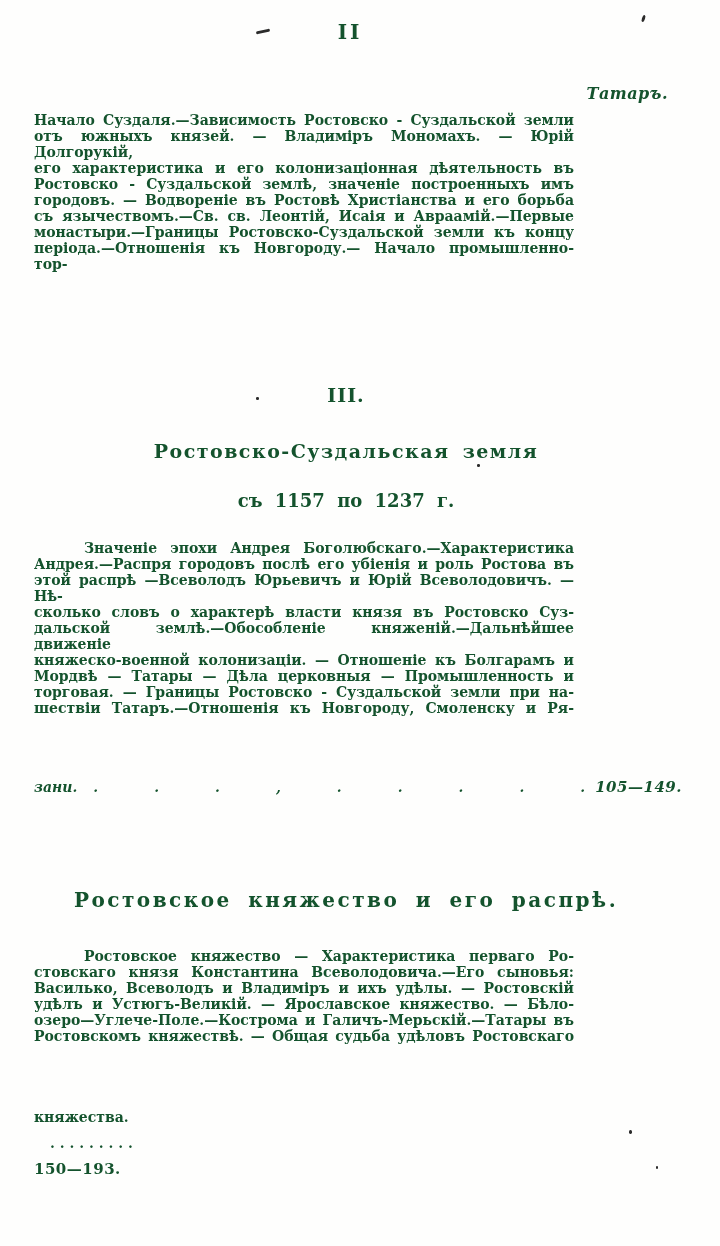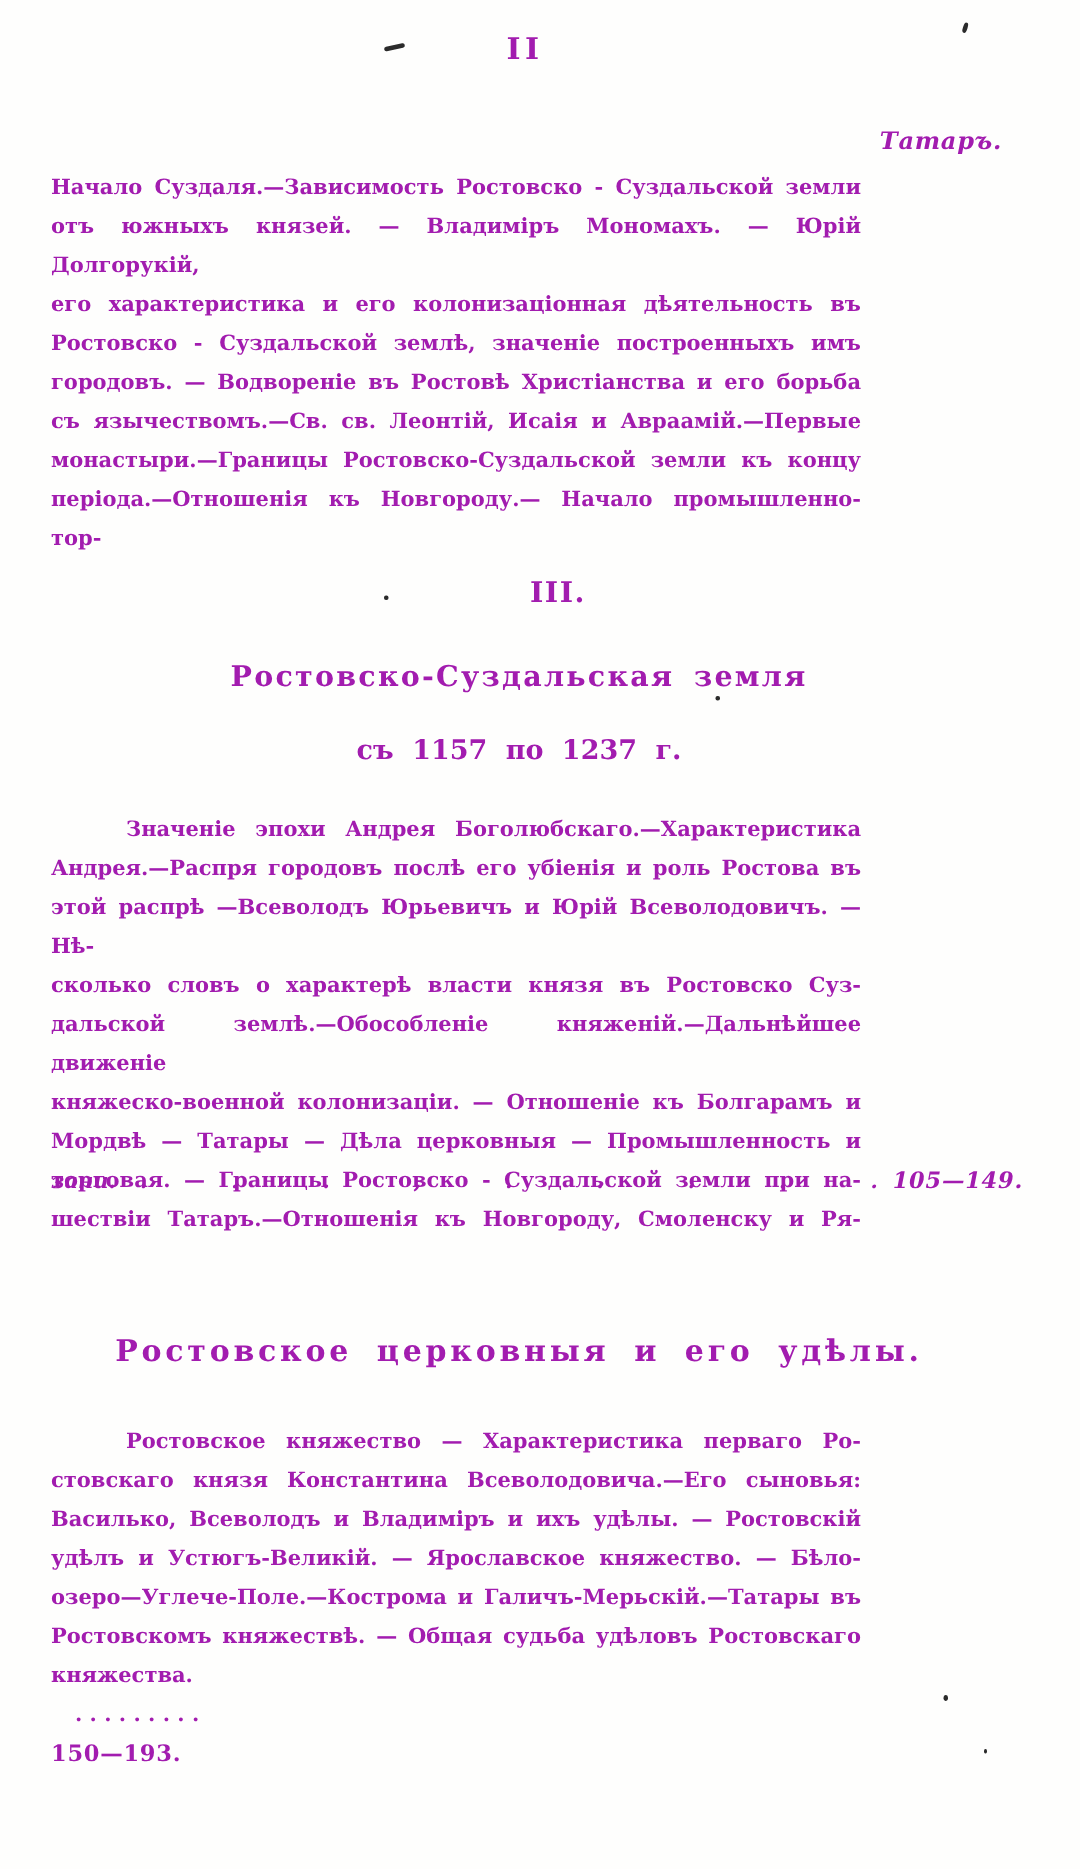--- a/index.html
+++ b/index.html
@@ -5,21 +5,21 @@
   html, body {
     margin: 0;
     padding: 0;
     background: #ffffff;
   }
   .page {
     position: relative;
     width: 720px;
     height: 1246px;
     background: #fefefd;
-    color: #a21caf;
+    color: #14532d;
     font-family: "DejaVu Serif", serif;
     font-weight: 700;
     overflow: hidden;
   }
   
   .folio {
     position: absolute;
     top: 20px;
     left: 0;
     width: 700px;
@@ -35,21 +35,21 @@
     font-size: 16px;
     font-style: italic;
     letter-spacing: 0.5px;
   }
   
   .summary {
     position: absolute;
     left: 34px;
     width: 540px;
     font-size: 14px;
-    line-height: 26px;
+    line-height: 16px;
     white-space: pre-line;
     text-align: justify;
     text-align-last: justify;
     word-spacing: 1px;
   }
   .indent { text-indent: 50px; }
   .p1 { top: 112px; }
   .p2 { top: 540px; }
   .p3 { top: 948px; }
   
@@ -80,21 +80,21 @@
     letter-spacing: 0.5px;
   }
   
   .sec-numeral, .sec-title, .sec-dateline {
     position: absolute;
     left: 0;
     width: 692px;
     text-align: center;
   }
   .sec-numeral { font-size: 19px; letter-spacing: 1px; }
-  .n3 { top: 384px; padding-left: 26px; }
+  .n3 { top: 384px; }
   .n4 { top: 840px; }
   .t3 { top: 440px; font-size: 19px; letter-spacing: 1.5px; word-spacing: 5px; }
   .t4 { top: 888px; font-size: 20px; letter-spacing: 2.5px; word-spacing: 7px; }
   .d3 { top: 490px; font-size: 18px; word-spacing: 6px; }
   
   .artifact {
     position: absolute;
     background: #2b2b2b;
     border-radius: 45%;
   }
@@ -142,21 +142,21 @@
 княжеско-военной колонизаціи. — Отношеніе къ Болгарамъ и
 Мордвѣ — Татары — Дѣла церковныя — Промышленность и
 торговая. — Границы Ростовско - Суздальской земли при на-
 шествіи Татаръ.—Отношенія къ Новгороду, Смоленску и Ря-</div>
   <div class="lastline ll2">
     <span class="ll-text">зани.</span>
     <span class="dots">. . . , . . . . .</span>
     <span class="pages">105—149.</span>
   </div>
 
-  <div class="sec-title t4">Ростовское церковныя и его удѣлы.</div>
+  <div class="sec-title t4">Ростовское княжество и его распрѣ.</div>
 
   <div class="summary p3 indent">Ростовское княжество — Характеристика перваго Ро-
 стовскаго князя Константина Всеволодовича.—Его сыновья:
 Василько, Всеволодъ и Владиміръ и ихъ удѣлы. — Ростовскій
 удѣлъ и Устюгъ-Великій. — Ярославское княжество. — Бѣло-
 озеро—Углече-Поле.—Кострома и Галичъ-Мерьскій.—Татары въ
 Ростовскомъ княжествѣ. — Общая судьба удѣловъ Ростовскаго</div>
   <div class="lastline ll3">
     <span class="ll-text">княжества.</span>
     <span class="dots">. . . . . . . . .</span>

